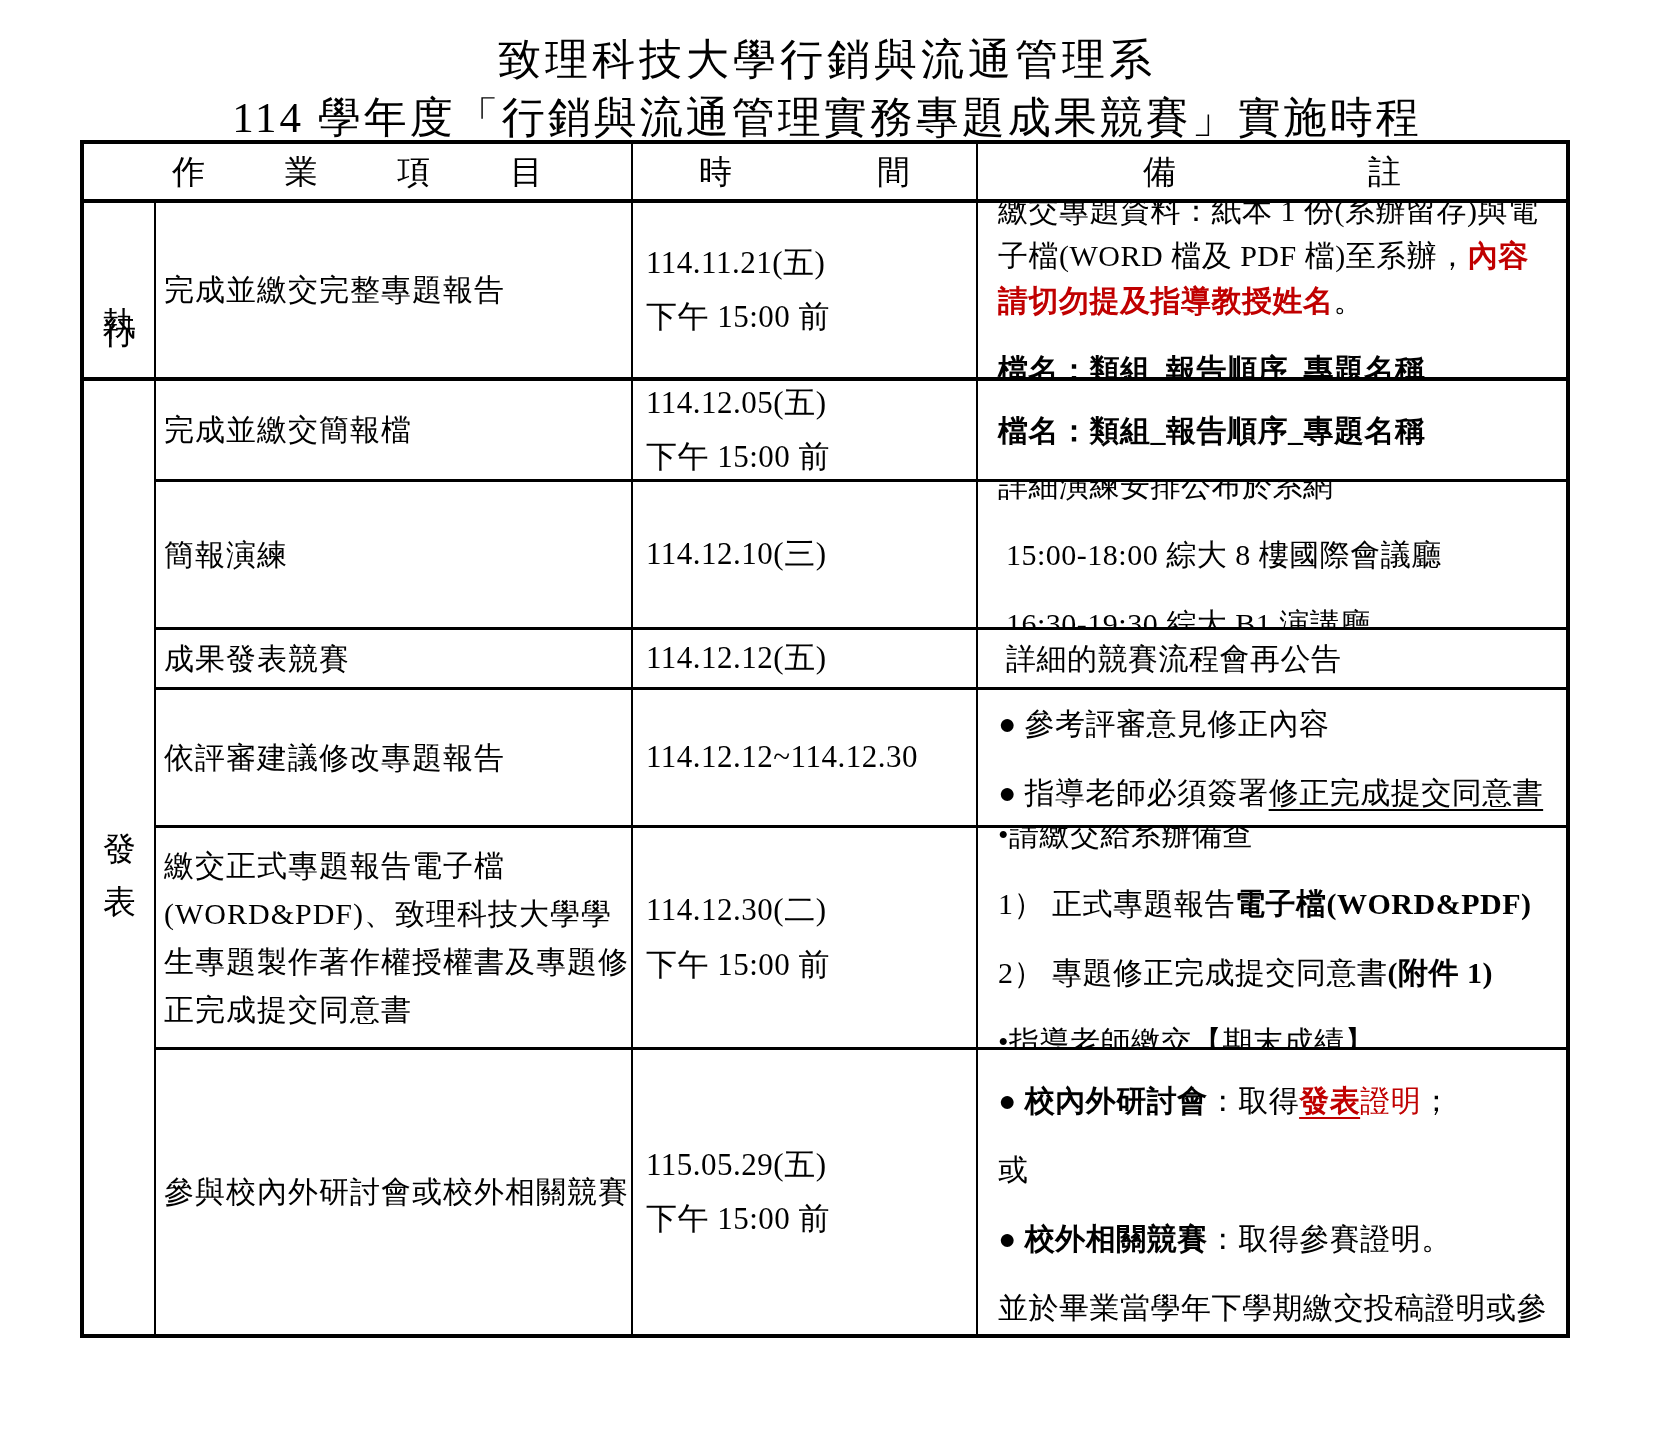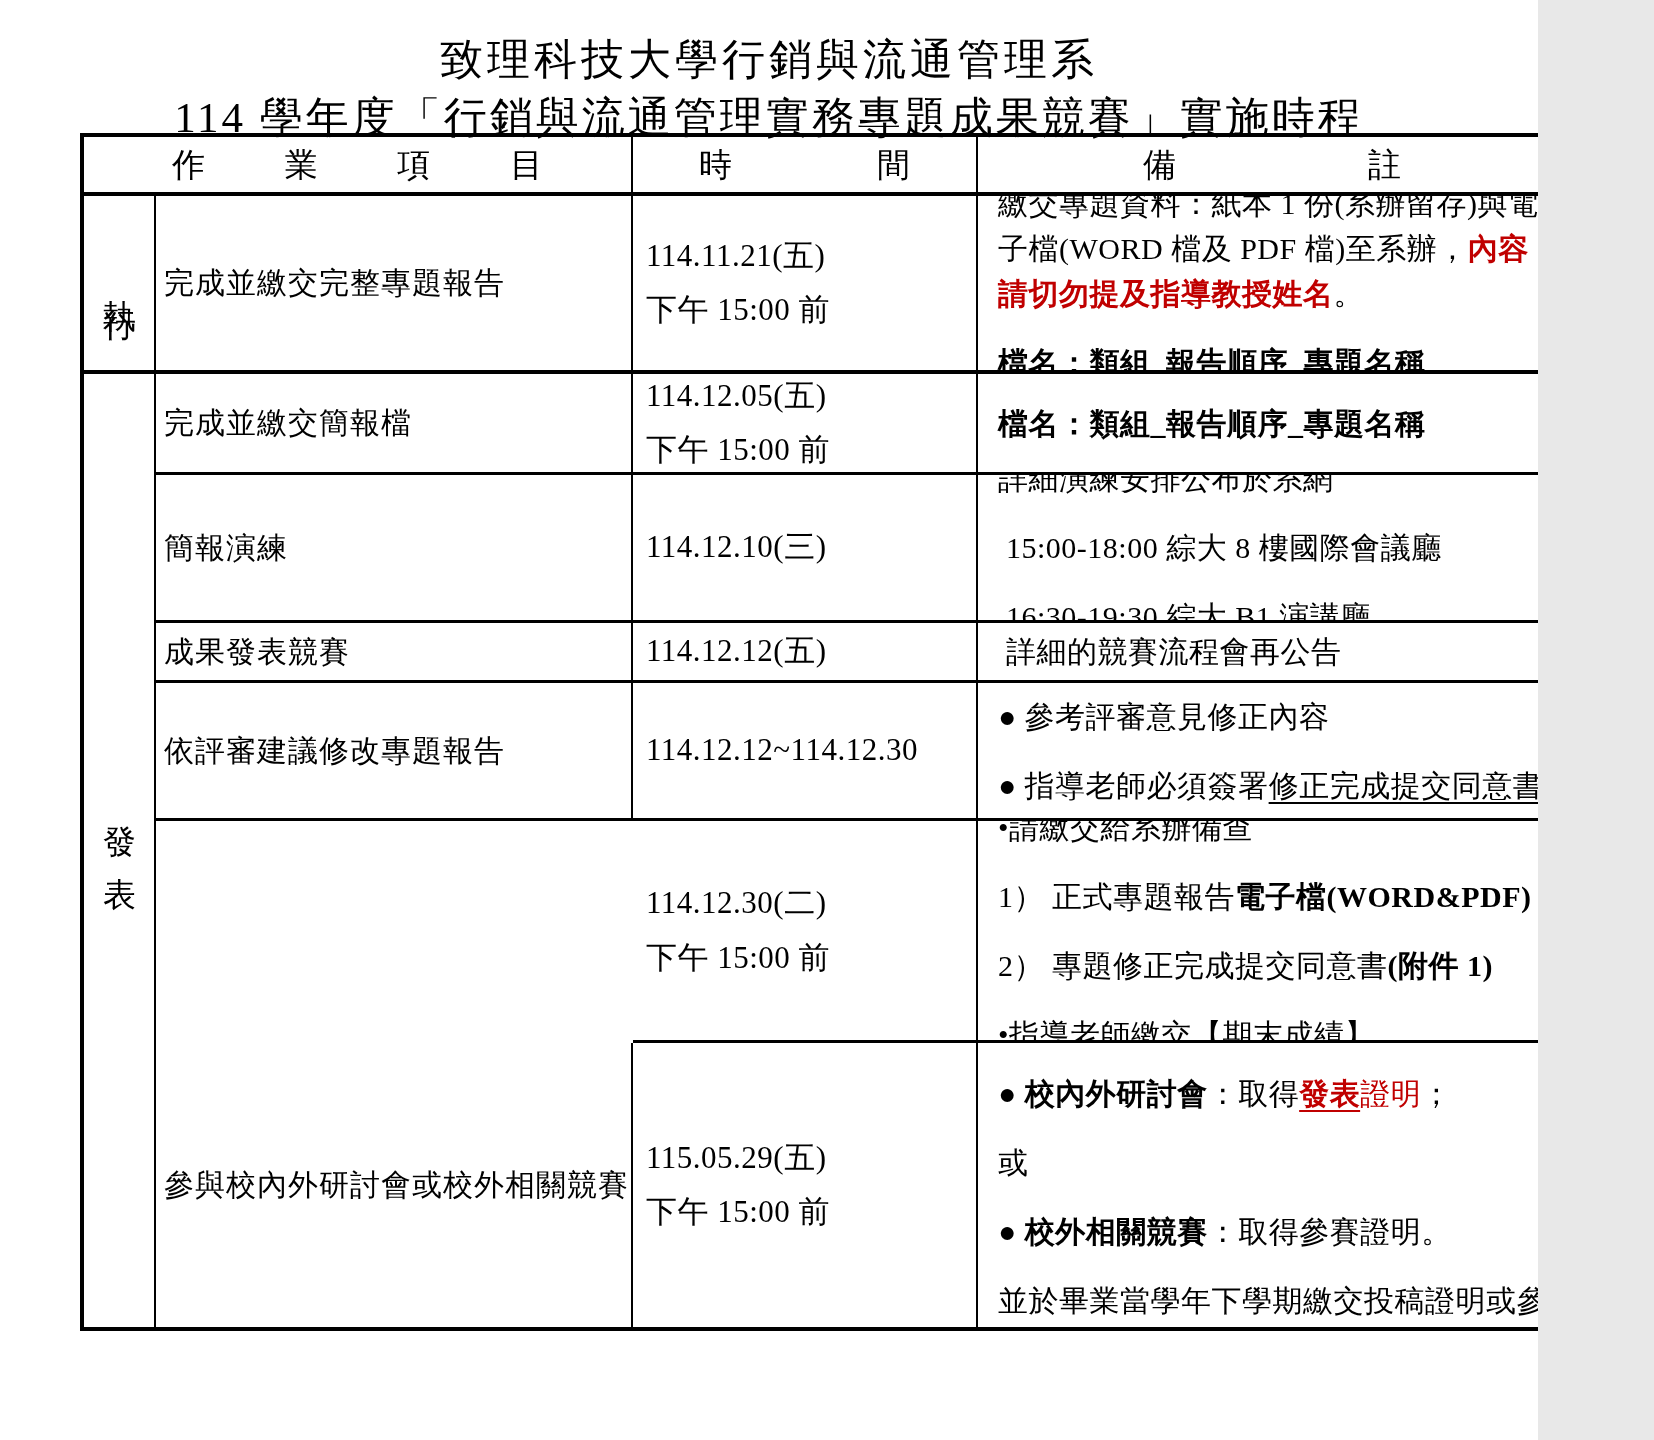--- a/index.html
+++ b/index.html
@@ -1,30 +1,30 @@
 <!DOCTYPE html>
 <html><head>
 <meta charset="utf-8">
 <style>
   html,body{margin:0;padding:0;background:#e8e8e8;}
   .page{
     position:relative;
-    width:1538px;height:1440px;
+    width:1654px;height:1440px;
     background:#ffffff;
     font-family:"Liberation Serif","DejaVu Serif",serif;
     color:#000;
     overflow:hidden;
   }
   
   .titles{text-align:center;padding-top:34px;}
   .t1{font-size:43px;letter-spacing:4px;line-height:1.2;}
   .t2{font-size:43px;letter-spacing:3px;line-height:1.2;margin-top:6px;}
   
   .tbl{
-    position:absolute;left:80px;top:133px;
+    position:absolute;left:80px;top:140px;
     width:1490px;height:1198px;
     box-sizing:border-box;
     border:4px solid #000;
     display:grid;
     grid-template-columns:72px 477px 345px 1fr;
     grid-template-rows:59px 178px 101px 148px 60px 138px 222px auto;
   }
   .cell{
     box-sizing:border-box;
     border-right:2px solid #000;
@@ -150,20 +150,21 @@
 
     <div class="cell ic r5i">依評審建議修改專題報告</div>
     <div class="cell tc r5t">
       <div>114.12.12~114.12.30</div>
     </div>
     <div class="cell nc r5n">
       <p class="np hang">● 參考評審意見修正內容</p>
       <p class="np hang"><span>● 指導老師必須簽署</span><span class="ul">修正完成提交同意書</span></p>
     </div>
 
+    <div class="cell ic r6i">繳交正式專題報告電子檔(WORD&amp;PDF)、致理科技大學學生專題製作著作權授權書及專題修正完成提交同意書</div>
     <div class="cell tc r6t">
       <div>114.12.30(二)</div>
       <div>下午 15:00 前</div>
     </div>
     <div class="cell nc r6n">
       <p class="np">•請繳交給系辦備查</p>
       <p class="np"><span>1） 正式專題報告</span><span class="b">電子檔(WORD&amp;PDF)</span></p>
       <p class="np"><span>2） 專題修正完成提交同意書</span><span class="b">(附件 1)</span></p>
       <p class="np">•指導老師繳交【期末成績】</p>
     </div>

